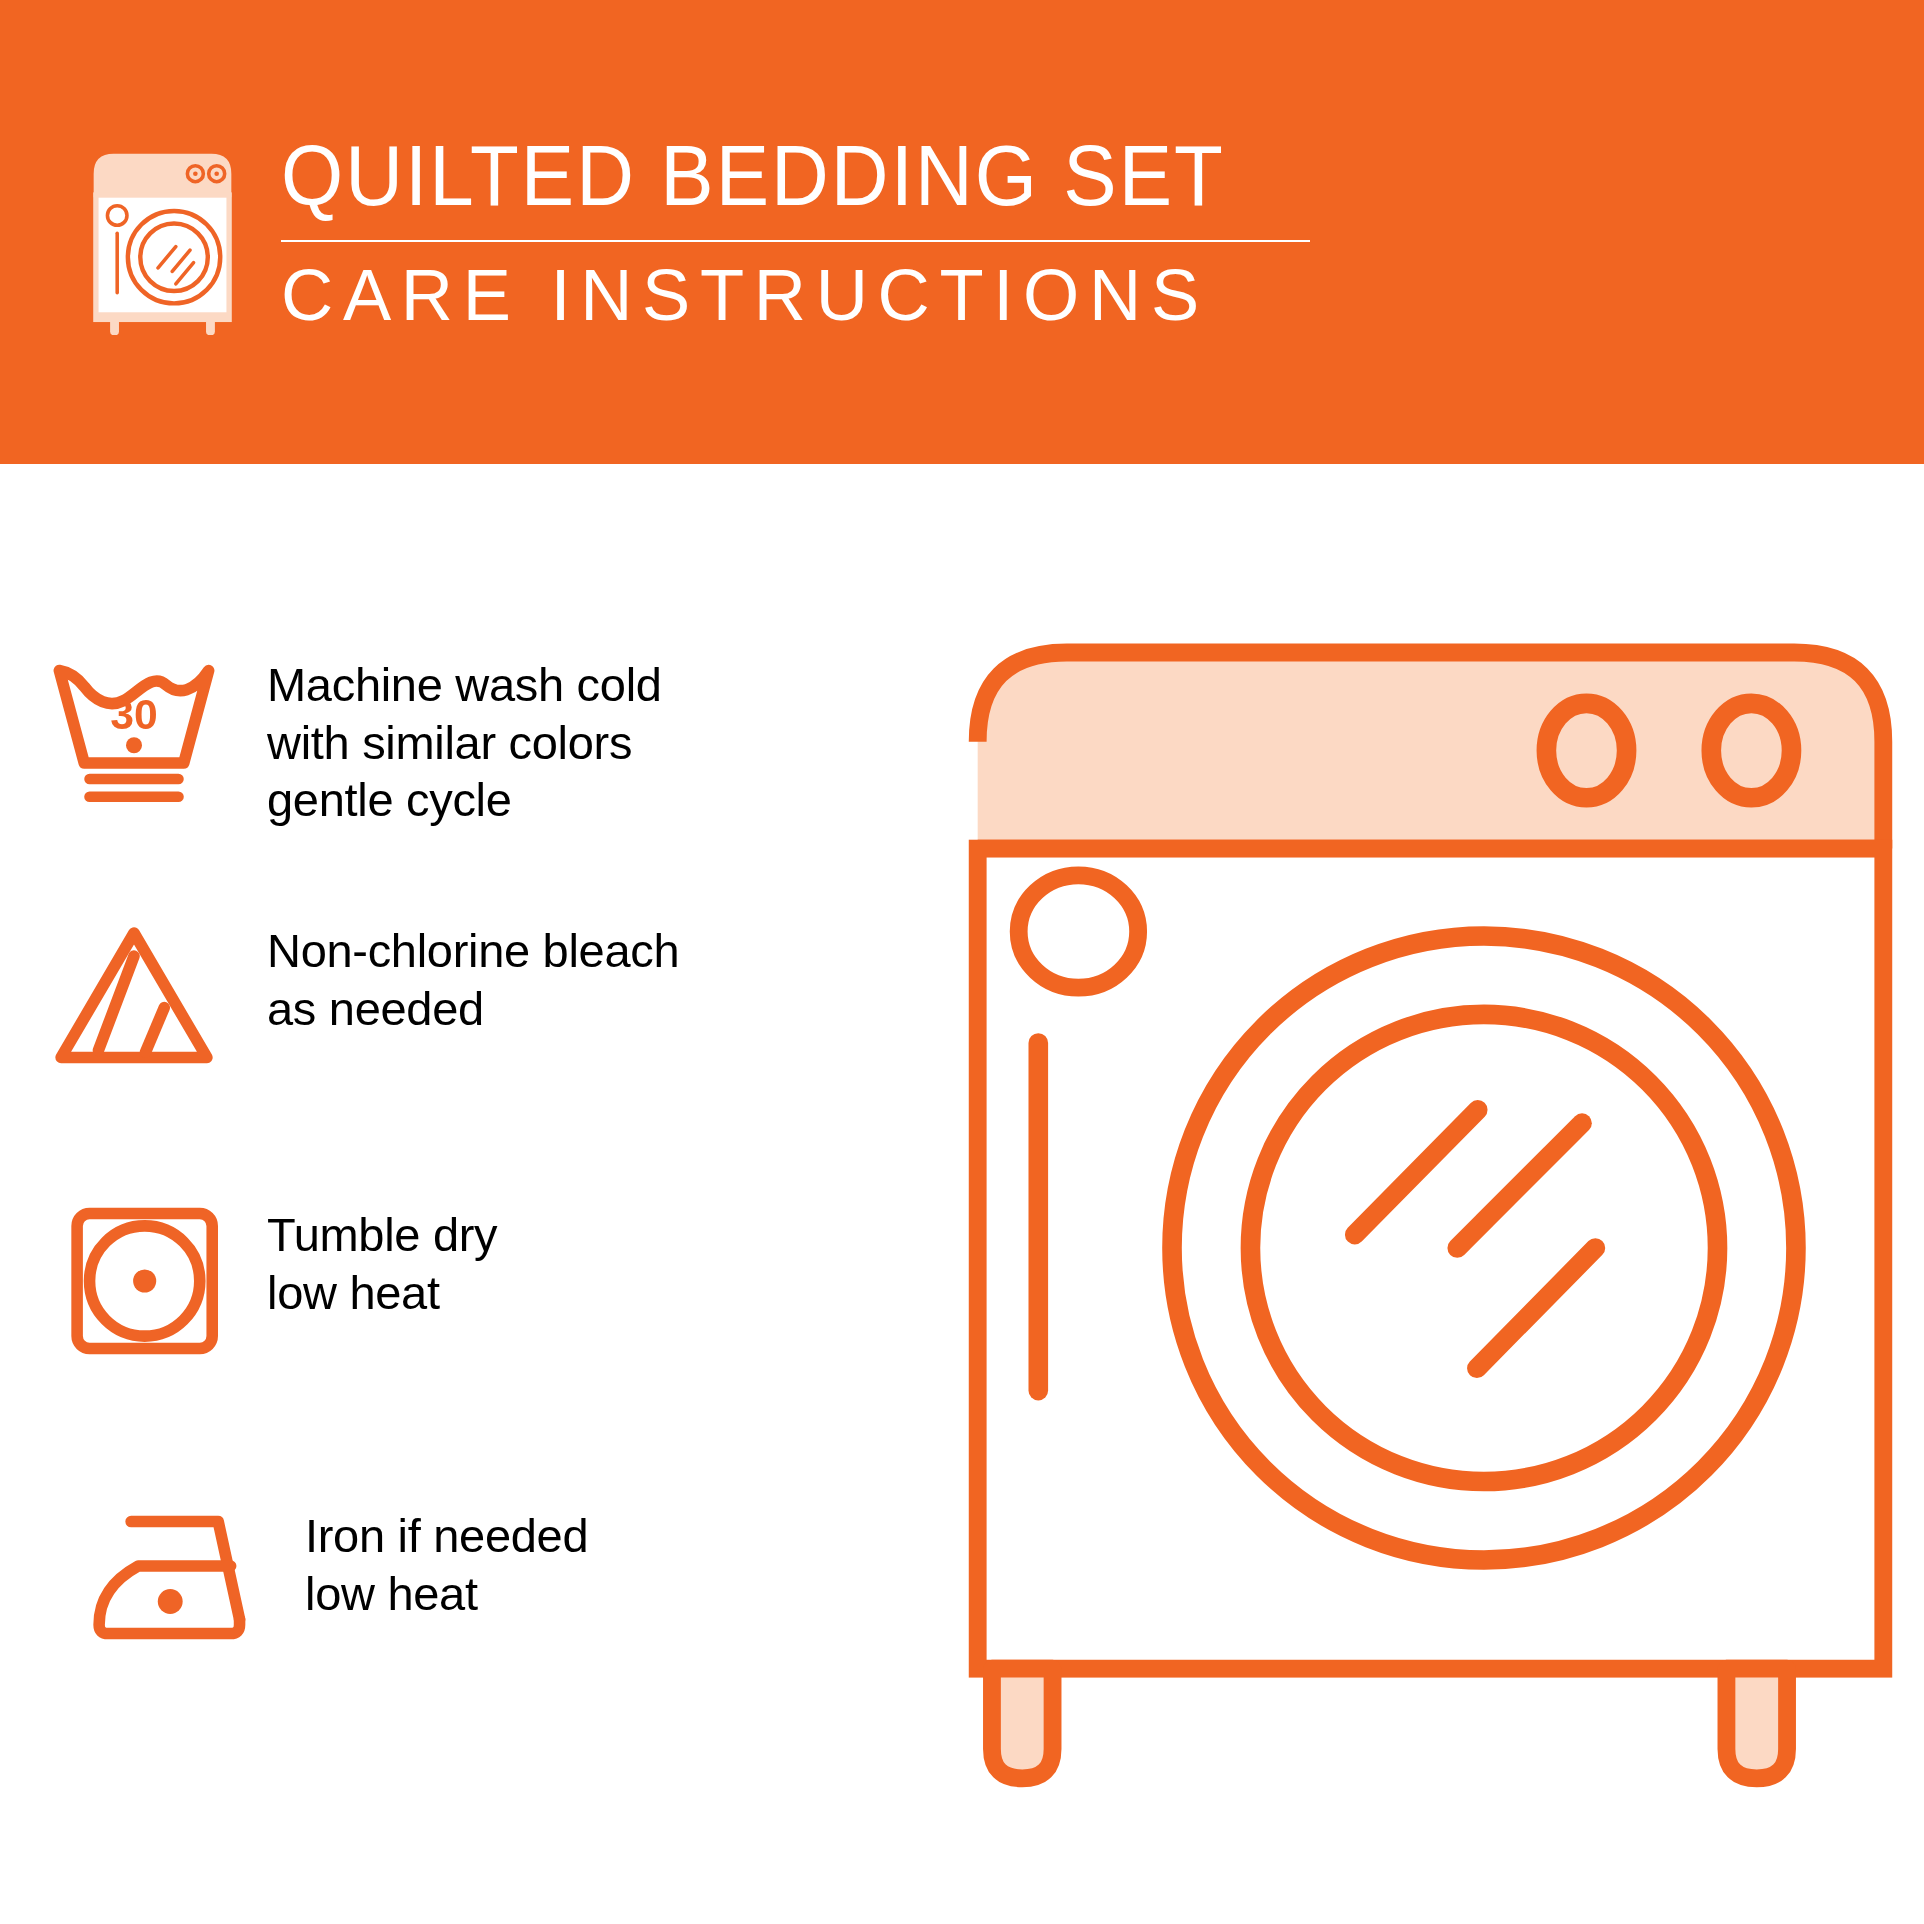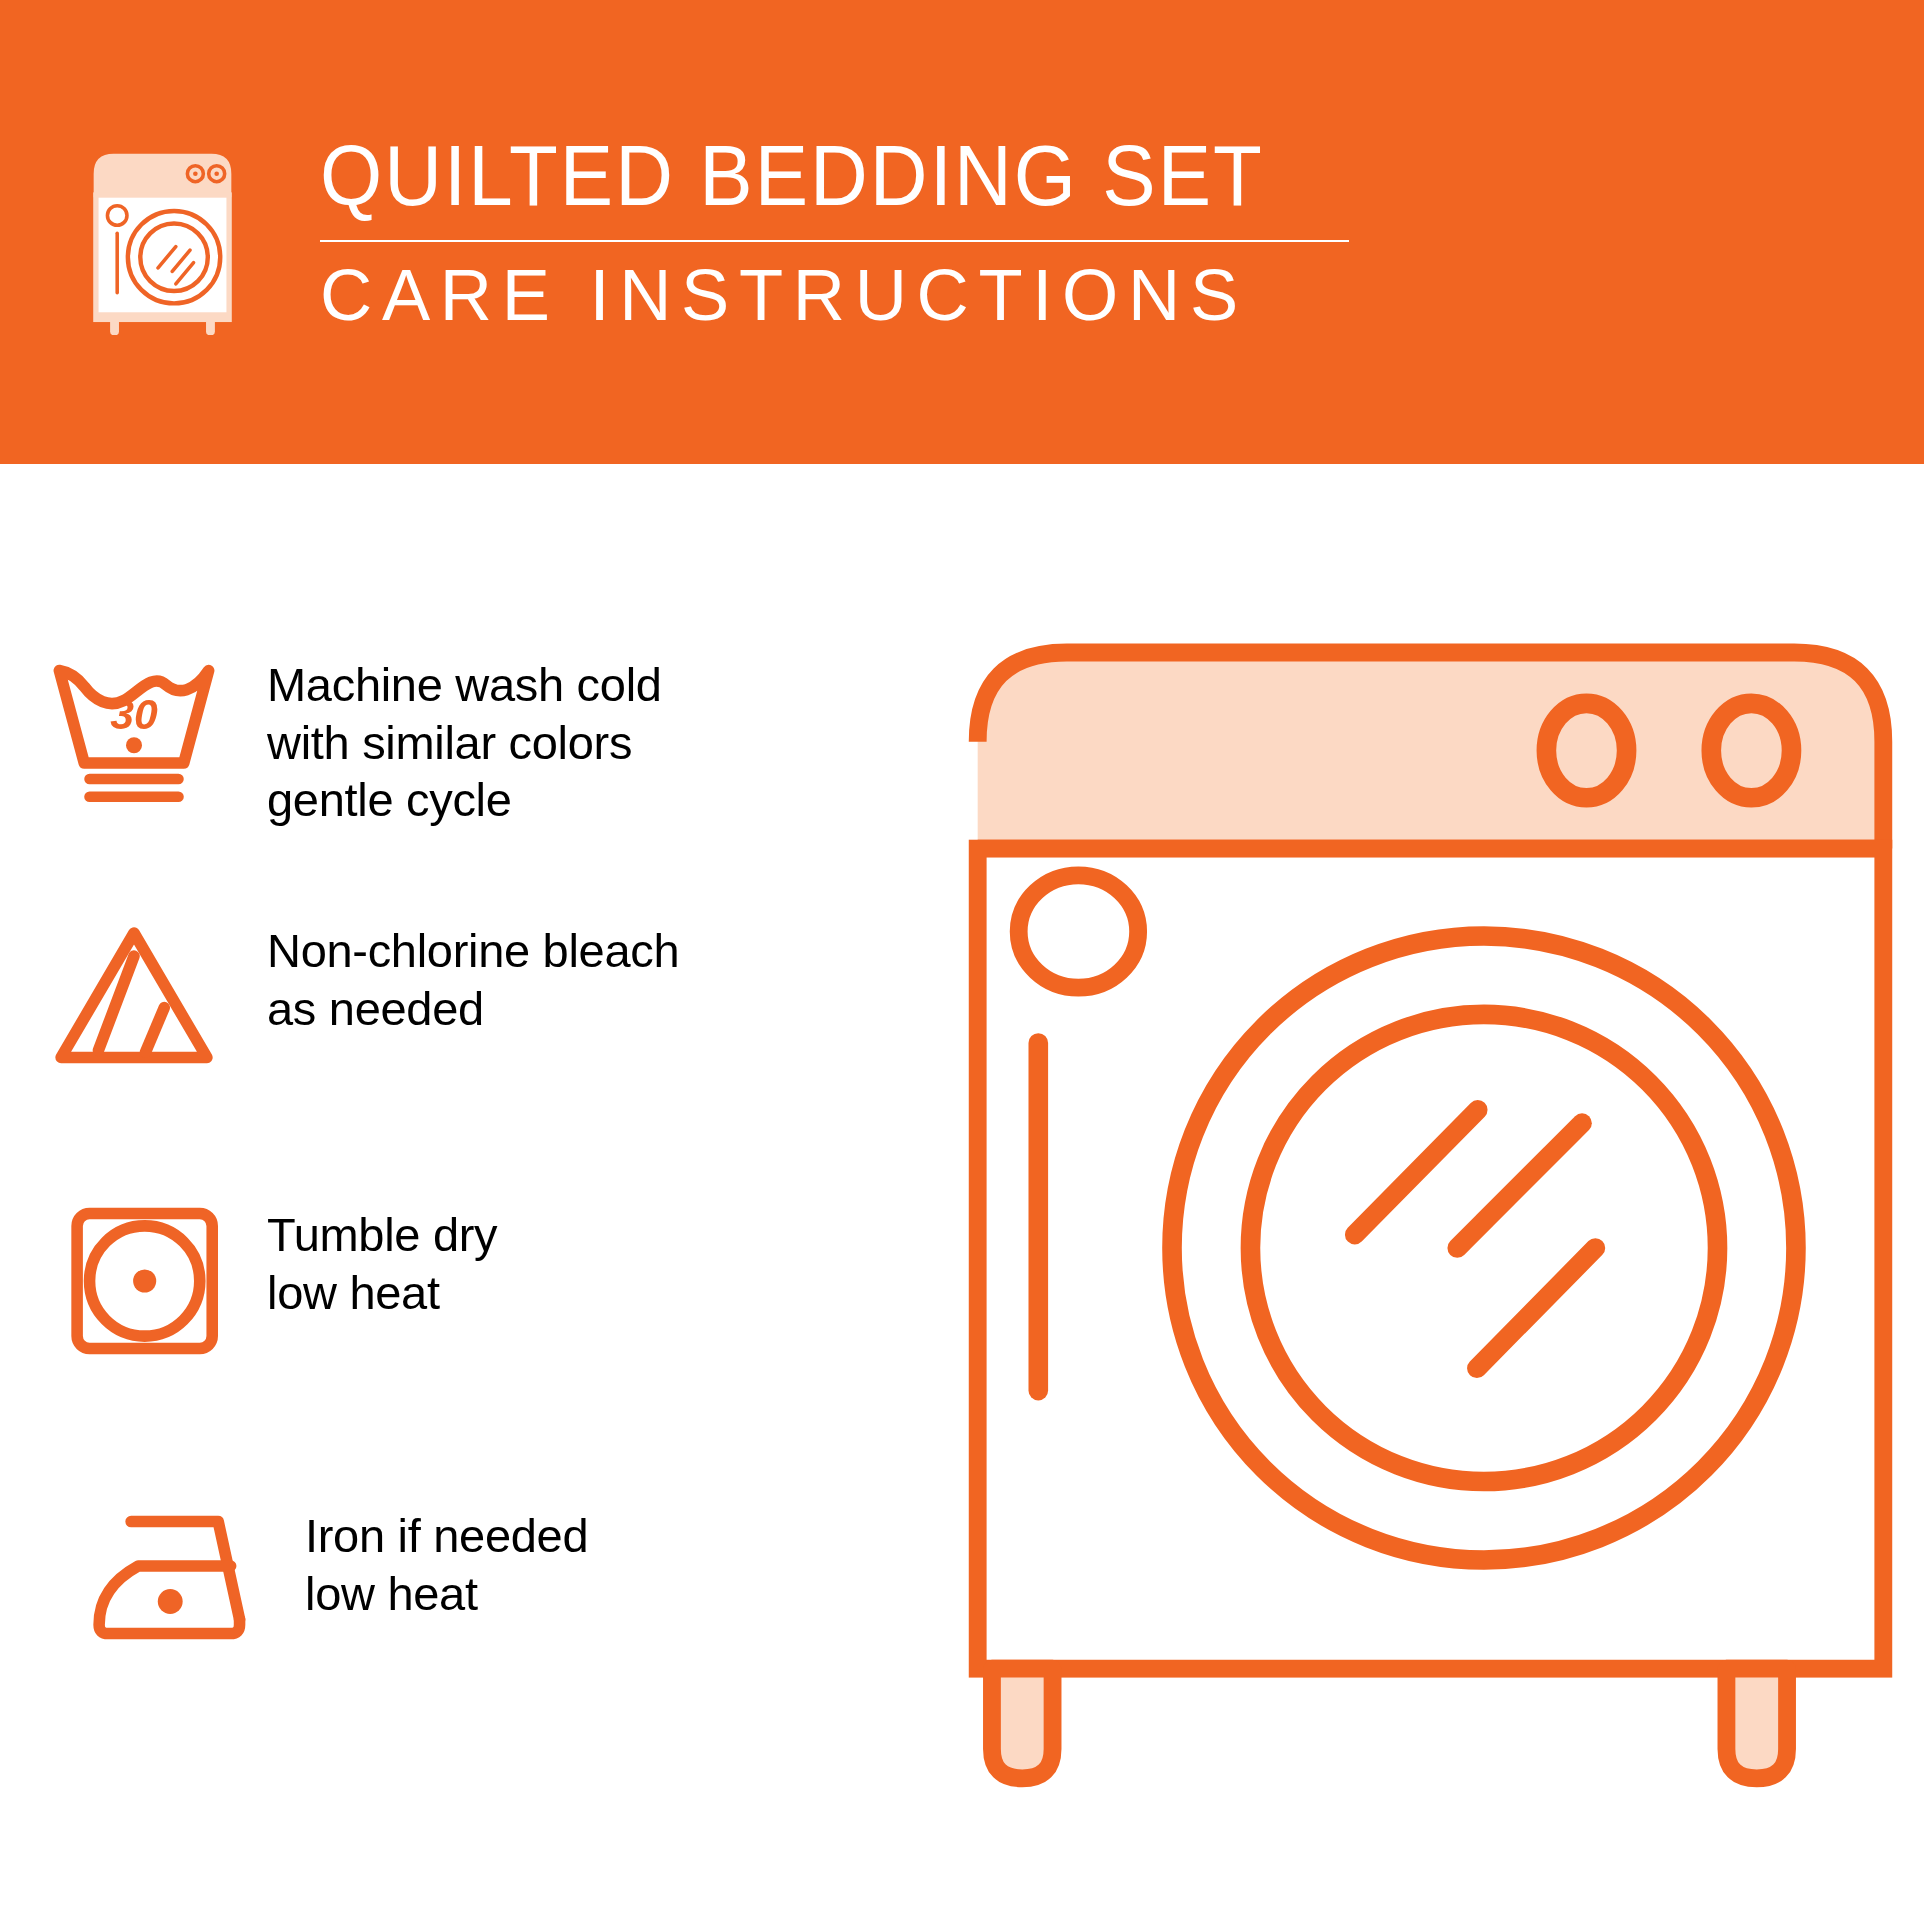--- a/index.html
+++ b/index.html
@@ -37,21 +37,20 @@
     width: 151px;
     height: 192px;
     flex: 0 0 auto;
     margin-right: 43px;
     margin-top: 10.7px;
   }
   #title-block {
     display: flex;
     flex-direction: column;
     align-items: stretch;
-    margin-left: 39px;
   }
   #product-title {
     color: #ffffff;
     font-size: 86px;
     line-height: 1.0;
     font-weight: 400;
     letter-spacing: 2.2px;
     white-space: nowrap;
     font-family: "Liberation Sans Narrow", "Liberation Sans", sans-serif;
     transform: scaleX(0.93);
@@ -90,21 +89,20 @@
     flex-direction: row;
     align-items: flex-start;
     width: 918px;
   }
   .symbol-cell {
     width: 267px;
     flex: 0 0 auto;
     display: flex;
     justify-content: center;
     align-items: flex-end;
-    font-style: italic;
   }
   .instruction-text {
     color: #000000;
     font-size: 47px;
     line-height: 1.22;
     font-weight: 500;
     letter-spacing: -0.3px;
     padding-top: 5.3px;
     white-space: pre-line;
   }

